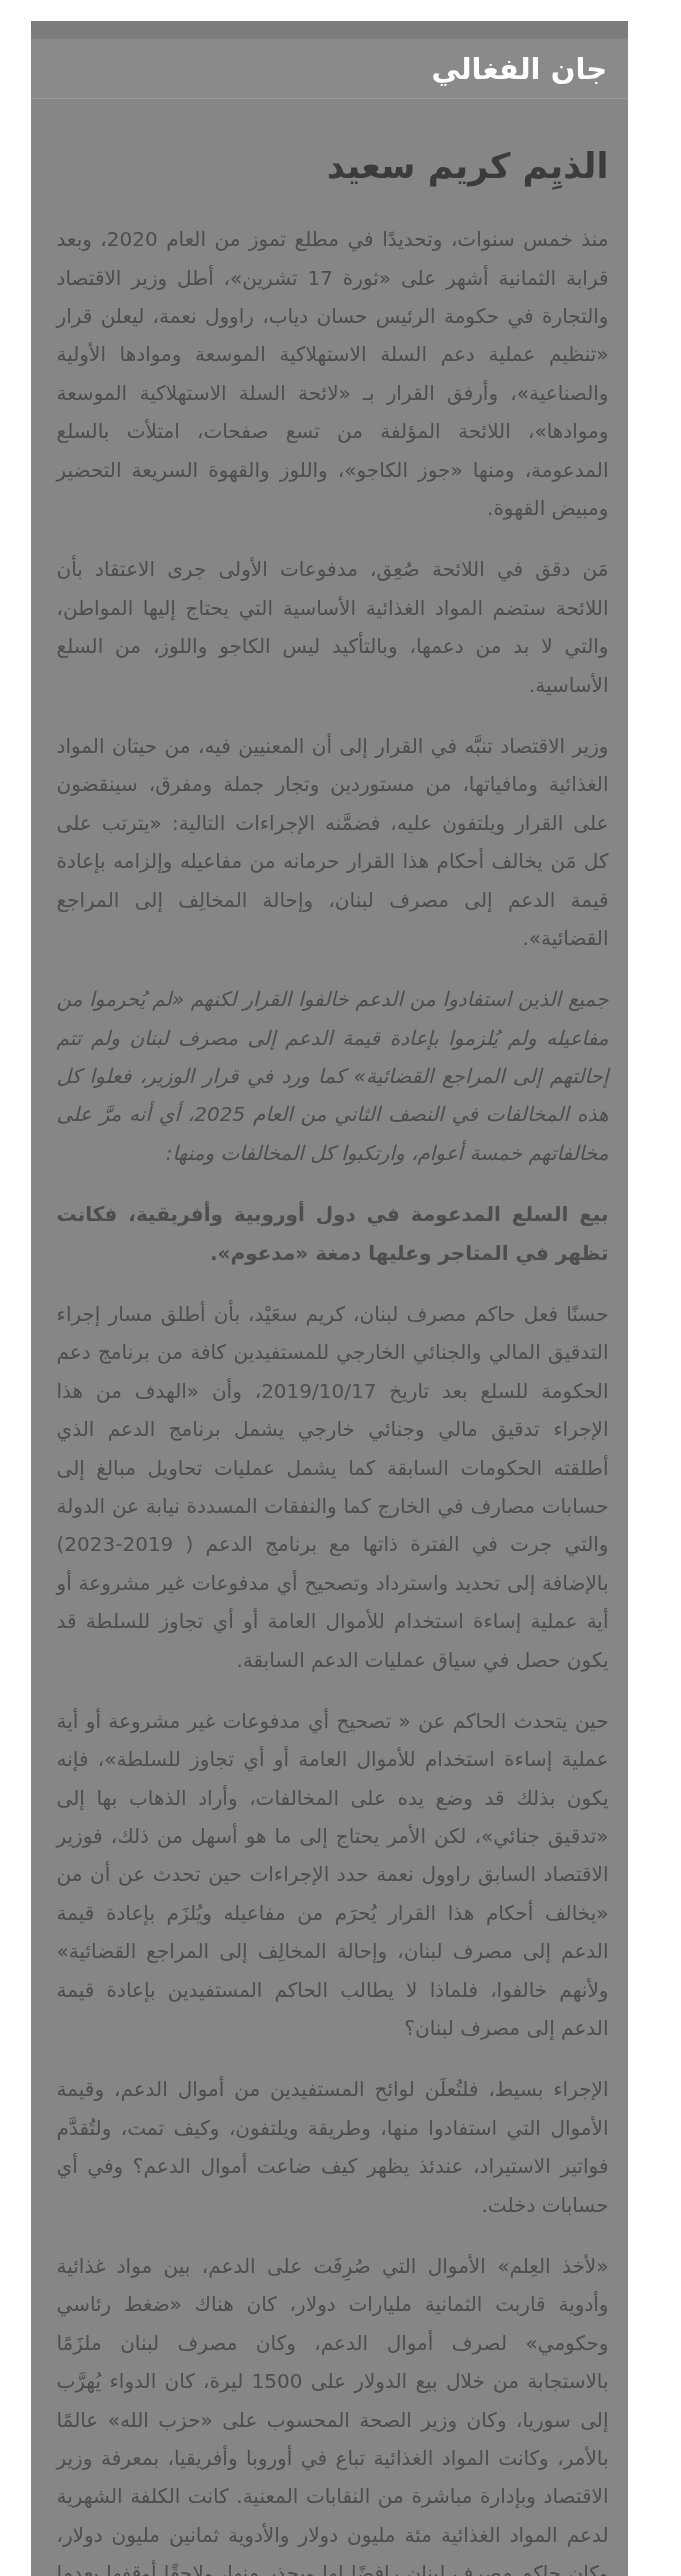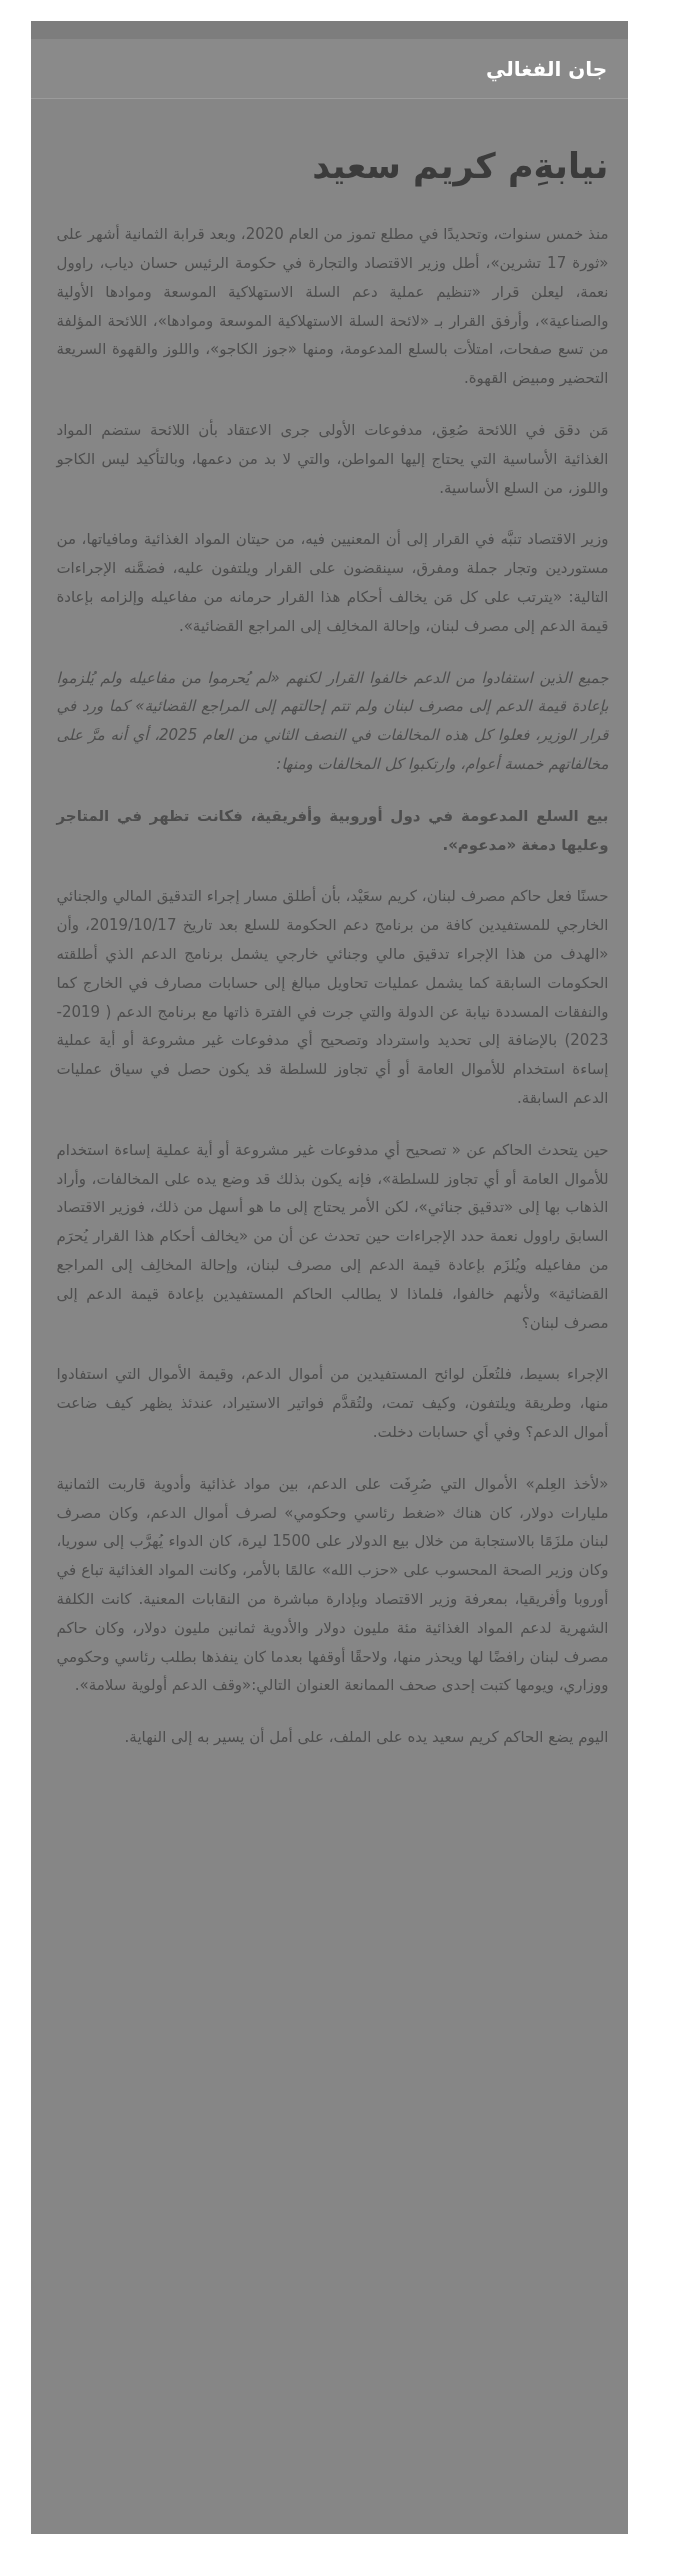--- a/index.html
+++ b/index.html
@@ -33,21 +33,21 @@
     border-bottom: 1.2px solid #9b9b9b;
     display: flex;
     align-items: center;
     padding: 0 20.3px;
     box-sizing: border-box;
     direction: rtl;
   }
   .author-name {
     color: #ffffff;
     font-weight: bold;
-    font-size: 20px;
+    font-size: 29px;
     letter-spacing: 0;
     cursor: pointer;
   }
   .article-body {
     direction: rtl;
     padding: 37px 19px 54px 26px;
     box-sizing: border-box;
   }
   .page-title {
     margin: 0 0 23px 0;
@@ -57,21 +57,21 @@
     font-size: 35px;
     line-height: 1.75;
   }
   .page-title .title-line {
     display: block;
   }
   .article-body p {
     margin: 0 0 23px 0;
     text-align: justify;
     color: #4d4d4d;
-    font-size: 15px;
+    font-size: 20px;
     line-height: 1.92;
   }
   .article-body p.style-italic {
     font-style: italic;
   }
   .article-body p.style-bold {
     font-weight: bold;
     margin-top: 8px;
   }
   .article-body p:last-child {
@@ -81,21 +81,21 @@
 </head>
 <body>
 
 <div class="article-card">
   <div class="site-header-strip"></div>
   <div class="author-bar">
     <span class="author-name">جان الفغالي</span>
   </div>
   <div class="article-body">
     <h1 class="page-title">
-      <span class="title-line">نيابةِم كريم سعيد</span>
+      <span class="title-line">الذيِم كريم سعيد</span>
     </h1>
     <div id="paragraphs">
         <p class="style-normal">منذ خمس سنوات، وتحديدًا في مطلع تموز من العام 2020، وبعد قرابة الثمانية أشهر على «ثورة 17 تشرين»، أطل وزير الاقتصاد والتجارة في حكومة الرئيس حسان دياب، راوول نعمة، ليعلن قرار «تنظيم عملية دعم السلة الاستهلاكية الموسعة وموادها الأولية والصناعية»، وأرفق القرار بـ «لائحة السلة الاستهلاكية الموسعة وموادها»، اللائحة المؤلفة من تسع صفحات، امتلأت بالسلع المدعومة، ومنها «جوز الكاجو»،  واللوز والقهوة السريعة التحضير ومبيض القهوة.</p>
         <p class="style-normal">مَن دقق في اللائحة صُعِق، مدفوعات الأولى جرى الاعتقاد بأن اللائحة ستضم المواد الغذائية الأساسية التي يحتاج إليها المواطن، والتي لا بد من دعمها، وبالتأكيد ليس الكاجو واللوز، من السلع الأساسية.</p>
         <p class="style-normal">وزير الاقتصاد تنبَّه في القرار إلى أن المعنيين فيه، من حيتان المواد الغذائية ومافياتها، من مستوردين وتجار جملة ومفرق، سينقضون على القرار ويلتفون عليه، فضمَّنه الإجراءات التالية: «يترتب على كل مَن يخالف أحكام هذا القرار حرمانه من مفاعيله وإلزامه بإعادة قيمة الدعم إلى مصرف لبنان، وإحالة المخالِف إلى المراجع القضائية».</p>
         <p class="style-italic">جميع الذين استفادوا من الدعم خالفوا القرار لكنهم «لم يُحرموا من مفاعيله ولم يُلزموا بإعادة قيمة الدعم إلى مصرف لبنان ولم تتم إحالتهم إلى المراجع القضائية» كما ورد في قرار الوزير، فعلوا كل هذه المخالفات في النصف الثاني من العام 2025، أي أنه مرَّ على مخالفاتهم خمسة أعوام، وارتكبوا كل المخالفات ومنها:</p>
         <p class="style-bold">بيع السلع المدعومة في دول أوروبية وأفريقية، فكانت تظهر في المتاجر وعليها دمغة «مدعوم».</p>
         <p class="style-normal">حسنًا فعل حاكم مصرف لبنان، كريم سعَيْد، بأن أطلق مسار إجراء التدقيق المالي والجنائي الخارجي للمستفيدين كافة من برنامج دعم الحكومة للسلع بعد تاريخ 2019/10/17، وأن «الهدف من هذا الإجراء تدقيق مالي وجنائي خارجي يشمل برنامج الدعم الذي أطلقته الحكومات السابقة كما يشمل عمليات تحاويل مبالغ إلى حسابات مصارف في الخارج كما والنفقات المسددة نيابة عن الدولة والتي جرت في الفترة ذاتها مع برنامج الدعم ( 2019-2023) بالإضافة إلى تحديد واسترداد وتصحيح أي مدفوعات غير مشروعة أو أية عملية إساءة استخدام للأموال العامة أو أي تجاوز للسلطة قد يكون حصل في سياق عمليات الدعم السابقة.</p>
         <p class="style-normal">حين يتحدث الحاكم عن « تصحيح أي مدفوعات غير مشروعة أو أية عملية إساءة استخدام للأموال العامة أو أي تجاوز للسلطة»، فإنه يكون بذلك قد وضع يده على المخالفات، وأراد الذهاب بها إلى «تدقيق جنائي»، لكن الأمر يحتاج إلى ما هو أسهل من ذلك، فوزير الاقتصاد السابق راوول نعمة حدد الإجراءات حين تحدث عن أن من «يخالف أحكام هذا القرار يُحرَم من مفاعيله ويُلزَم  بإعادة قيمة الدعم إلى مصرف لبنان، وإحالة المخالِف إلى المراجع القضائية» ولأنهم خالفوا، فلماذا لا يطالب الحاكم المستفيدين بإعادة قيمة الدعم إلى مصرف لبنان؟</p>
         <p class="style-normal">الإجراء بسيط، فلتُعلَن لوائح المستفيدين من أموال الدعم، وقيمة الأموال التي استفادوا منها، وطريقة ويلتفون، وكيف تمت، ولتُقدَّم فواتير الاستيراد، عندئذ يظهر كيف ضاعت أموال الدعم؟ وفي أي حسابات دخلت.</p>

